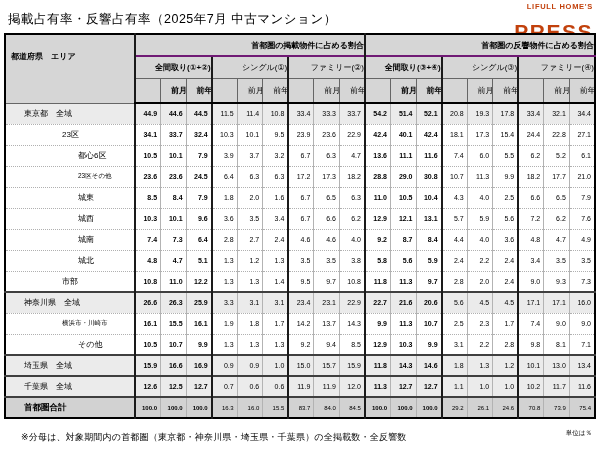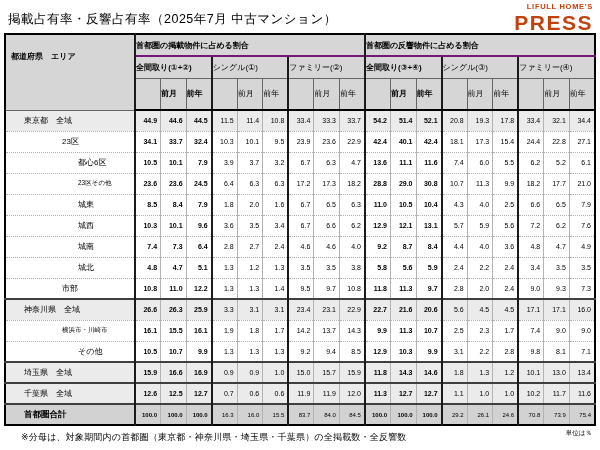--- a/index.html
+++ b/index.html
@@ -8,36 +8,36 @@
     background:#fff;
     font-family:"Liberation Sans","DejaVu Sans",sans-serif;
     position:relative; overflow:hidden; color:#000;
   }
   .page-title {
     position:absolute; left:8px; top:11px;
     font-size:12.5px; font-weight:normal; letter-spacing:.5px;
   }
   .logo { position:absolute; right:7px; top:3px; text-align:right; color:#c2410c; line-height:1; }
   .logo-top { font-size:7.5px; font-weight:bold; letter-spacing:.7px; }
-  .logo-main { font-size:21px; font-weight:bold; letter-spacing:1.5px; margin-top:1px; }
+  .logo-main { font-size:21px; font-weight:bold; letter-spacing:1.5px; margin-top:10px; }
 
   table.report {
     position:absolute; left:4px; top:33px; width:592px;
     border-collapse:collapse; table-layout:fixed;
     border:2px solid #000;
   }
   col.labcol { width:130px; }
   th, td { overflow:hidden; white-space:nowrap; }
   thead th {
     background:#d6d6d6; font-weight:normal; font-size:8px;
-    border:1px solid #666; text-align:left; vertical-align:middle;
+    border:1px solid #666; text-align:right; vertical-align:middle;padding-left:10px;
   }
   thead tr.grp-row th { height:22px; font-weight:bold; }
   thead tr.sub-row th { height:22px; }
-  thead tr.per-row th { height:32px;margin-left:20px; }
+  thead tr.per-row th { height:25px;margin-left:20px; }
   thead tr:last-child th { border-bottom:2px solid #000; }
   th.corner { text-align:left; vertical-align:top; padding:16px 0 0 5px; font-weight:normal; }
   th.gl, td.gl { border-left:2px solid #1a1a1a; }
   thead th.sg { border-top:2px solid #701a75; }
   .b { font-weight:bold; }
 
   tbody td {
     height:21px; font-size:7px; background:#fff;
     border-left:1px solid #b3b3b3; border-top:1px dotted #b0b0b0;
   }

